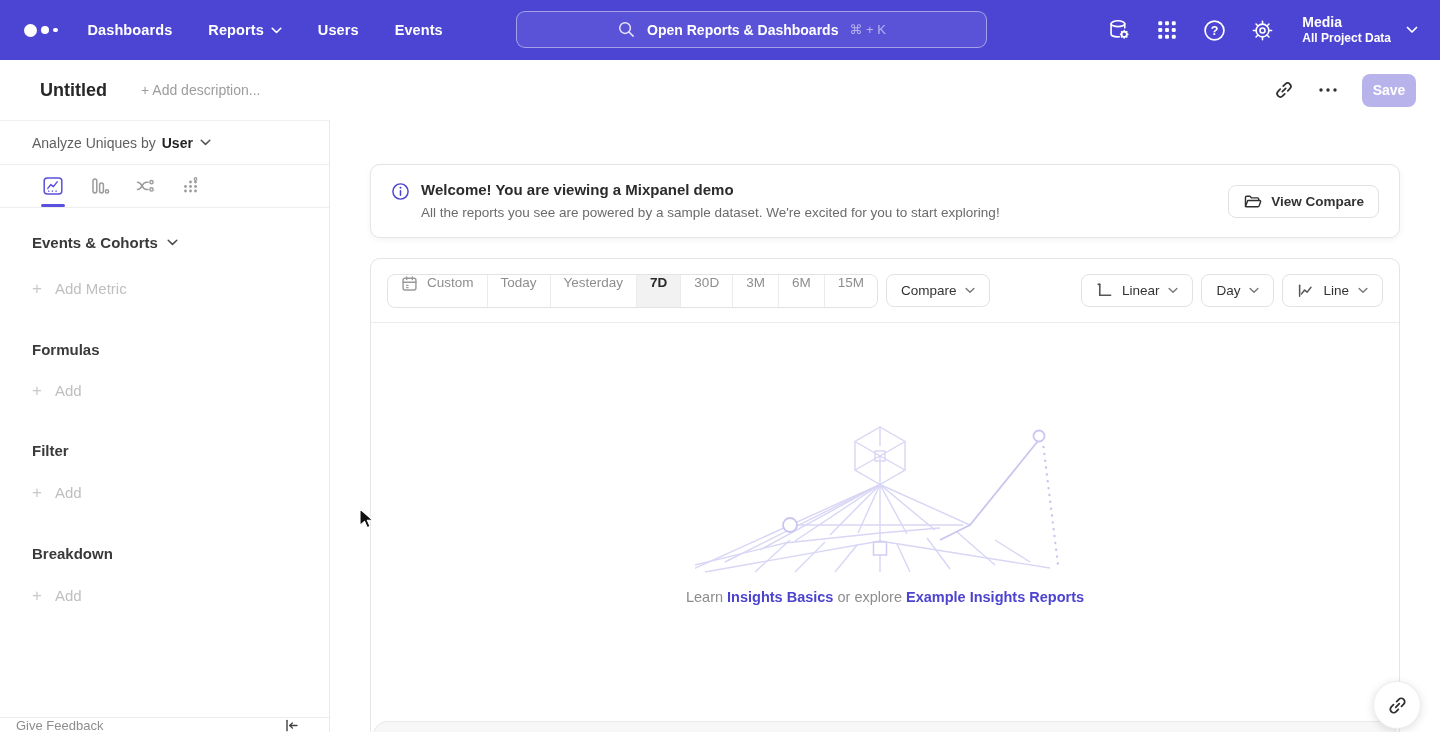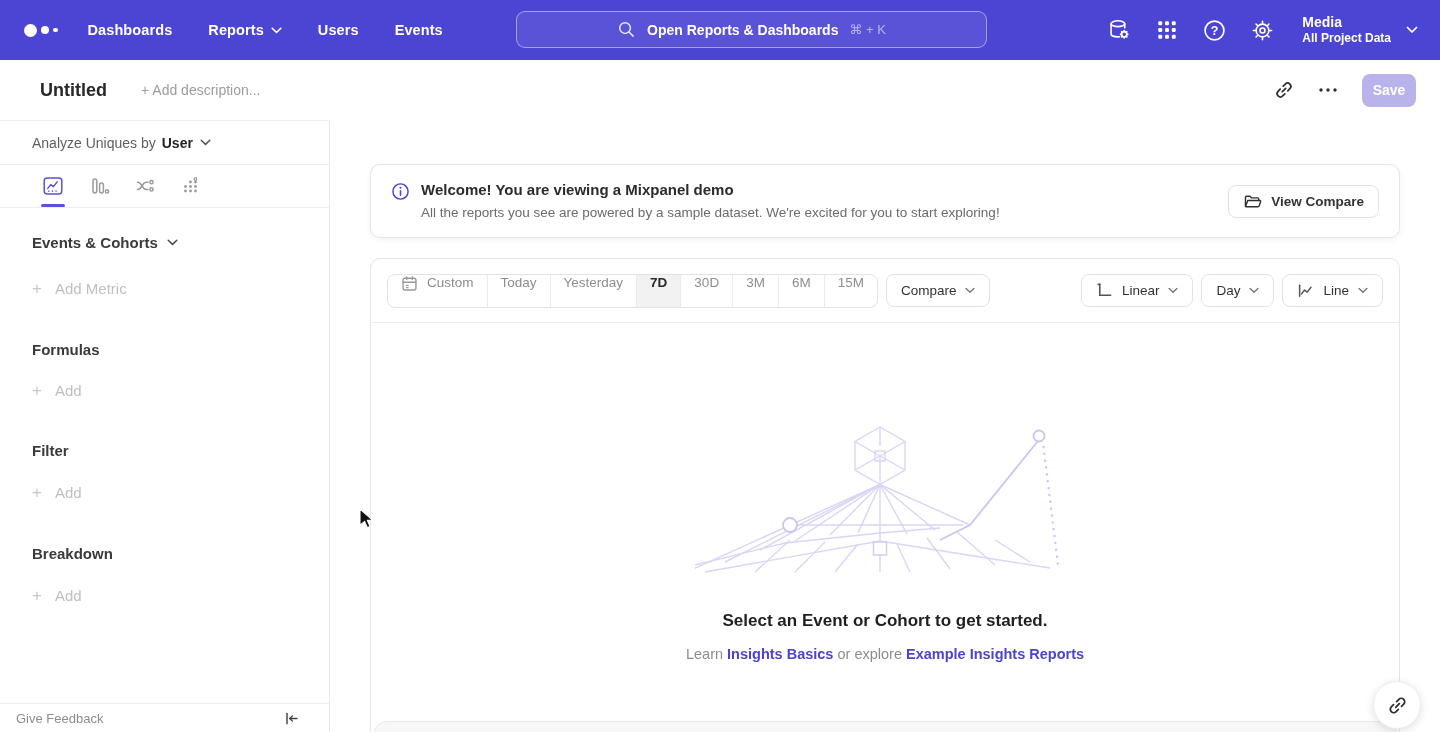--- a/index.html
+++ b/index.html
@@ -78,21 +78,21 @@
   .add-row .plus { font-size:17px; line-height:1; color:#c8c8c8; }
   .mt-events { margin-top:26px; }
   .mt-addmetric { margin-top:29px; }
   .mt-formulas { margin-top:44px; }
   .mt-add1 { margin-top:24px; }
   .mt-filter { margin-top:43px; }
   .mt-add2 { margin-top:25px; }
   .mt-breakdown { margin-top:44px; }
   .mt-add3 { margin-top:25px; }
   .sb-footer {
-    position:absolute; left:0; right:0; bottom:0; height:29px;
+    position:absolute; left:0; right:0; bottom:0; height:15px;
     border-top:1px solid #ececec; display:flex; align-items:center;
     justify-content:space-between; padding:0 30px 0 16px;
     font-size:13px; color:#8e8e8e; background:#fff;
   }
   .sb-footer .fb { cursor:pointer; }
   .collapse { cursor:pointer; display:flex; }
 
   
   .main { position:absolute; left:330px; top:120px; right:0; bottom:0; }
   .banner {
@@ -463,21 +463,20 @@
           <path d="M60 150 L95 118 M100 150 L130 120 M140 150 L163 122 M215 150 L202 122 M255 147 L232 116 M300 143 L262 110 M335 140 L300 118"></path>
         </g>
         <g stroke="#c9c6ef" stroke-width="1.8">
           <circle cx="95" cy="103" r="7" fill="#fff"></circle>
           <rect x="178.5" y="120" width="13" height="13" fill="#fff" stroke="#cfcdf2" stroke-width="1.5"></rect>
           <path d="M245 118 L275 103 L343 19" fill="none"></path>
           <circle cx="344" cy="14" r="5.5" fill="#fff"></circle>
           <path d="M348.5 25 L363.5 147" stroke-width="2.4" stroke-dasharray="0.1 6.8" stroke-linecap="round"></path>
         </g>
       </svg>
-      <div class="empty-title">Select an Event or Cohort to get started.</div>
       <div class="empty-sub">
         <span>Learn</span>
         <a>Insights Basics</a>
         <span>or explore</span>
         <a>Example Insights Reports</a>
       </div>
     </div>
 
     <div class="bottom-bar"></div>
   </div>

